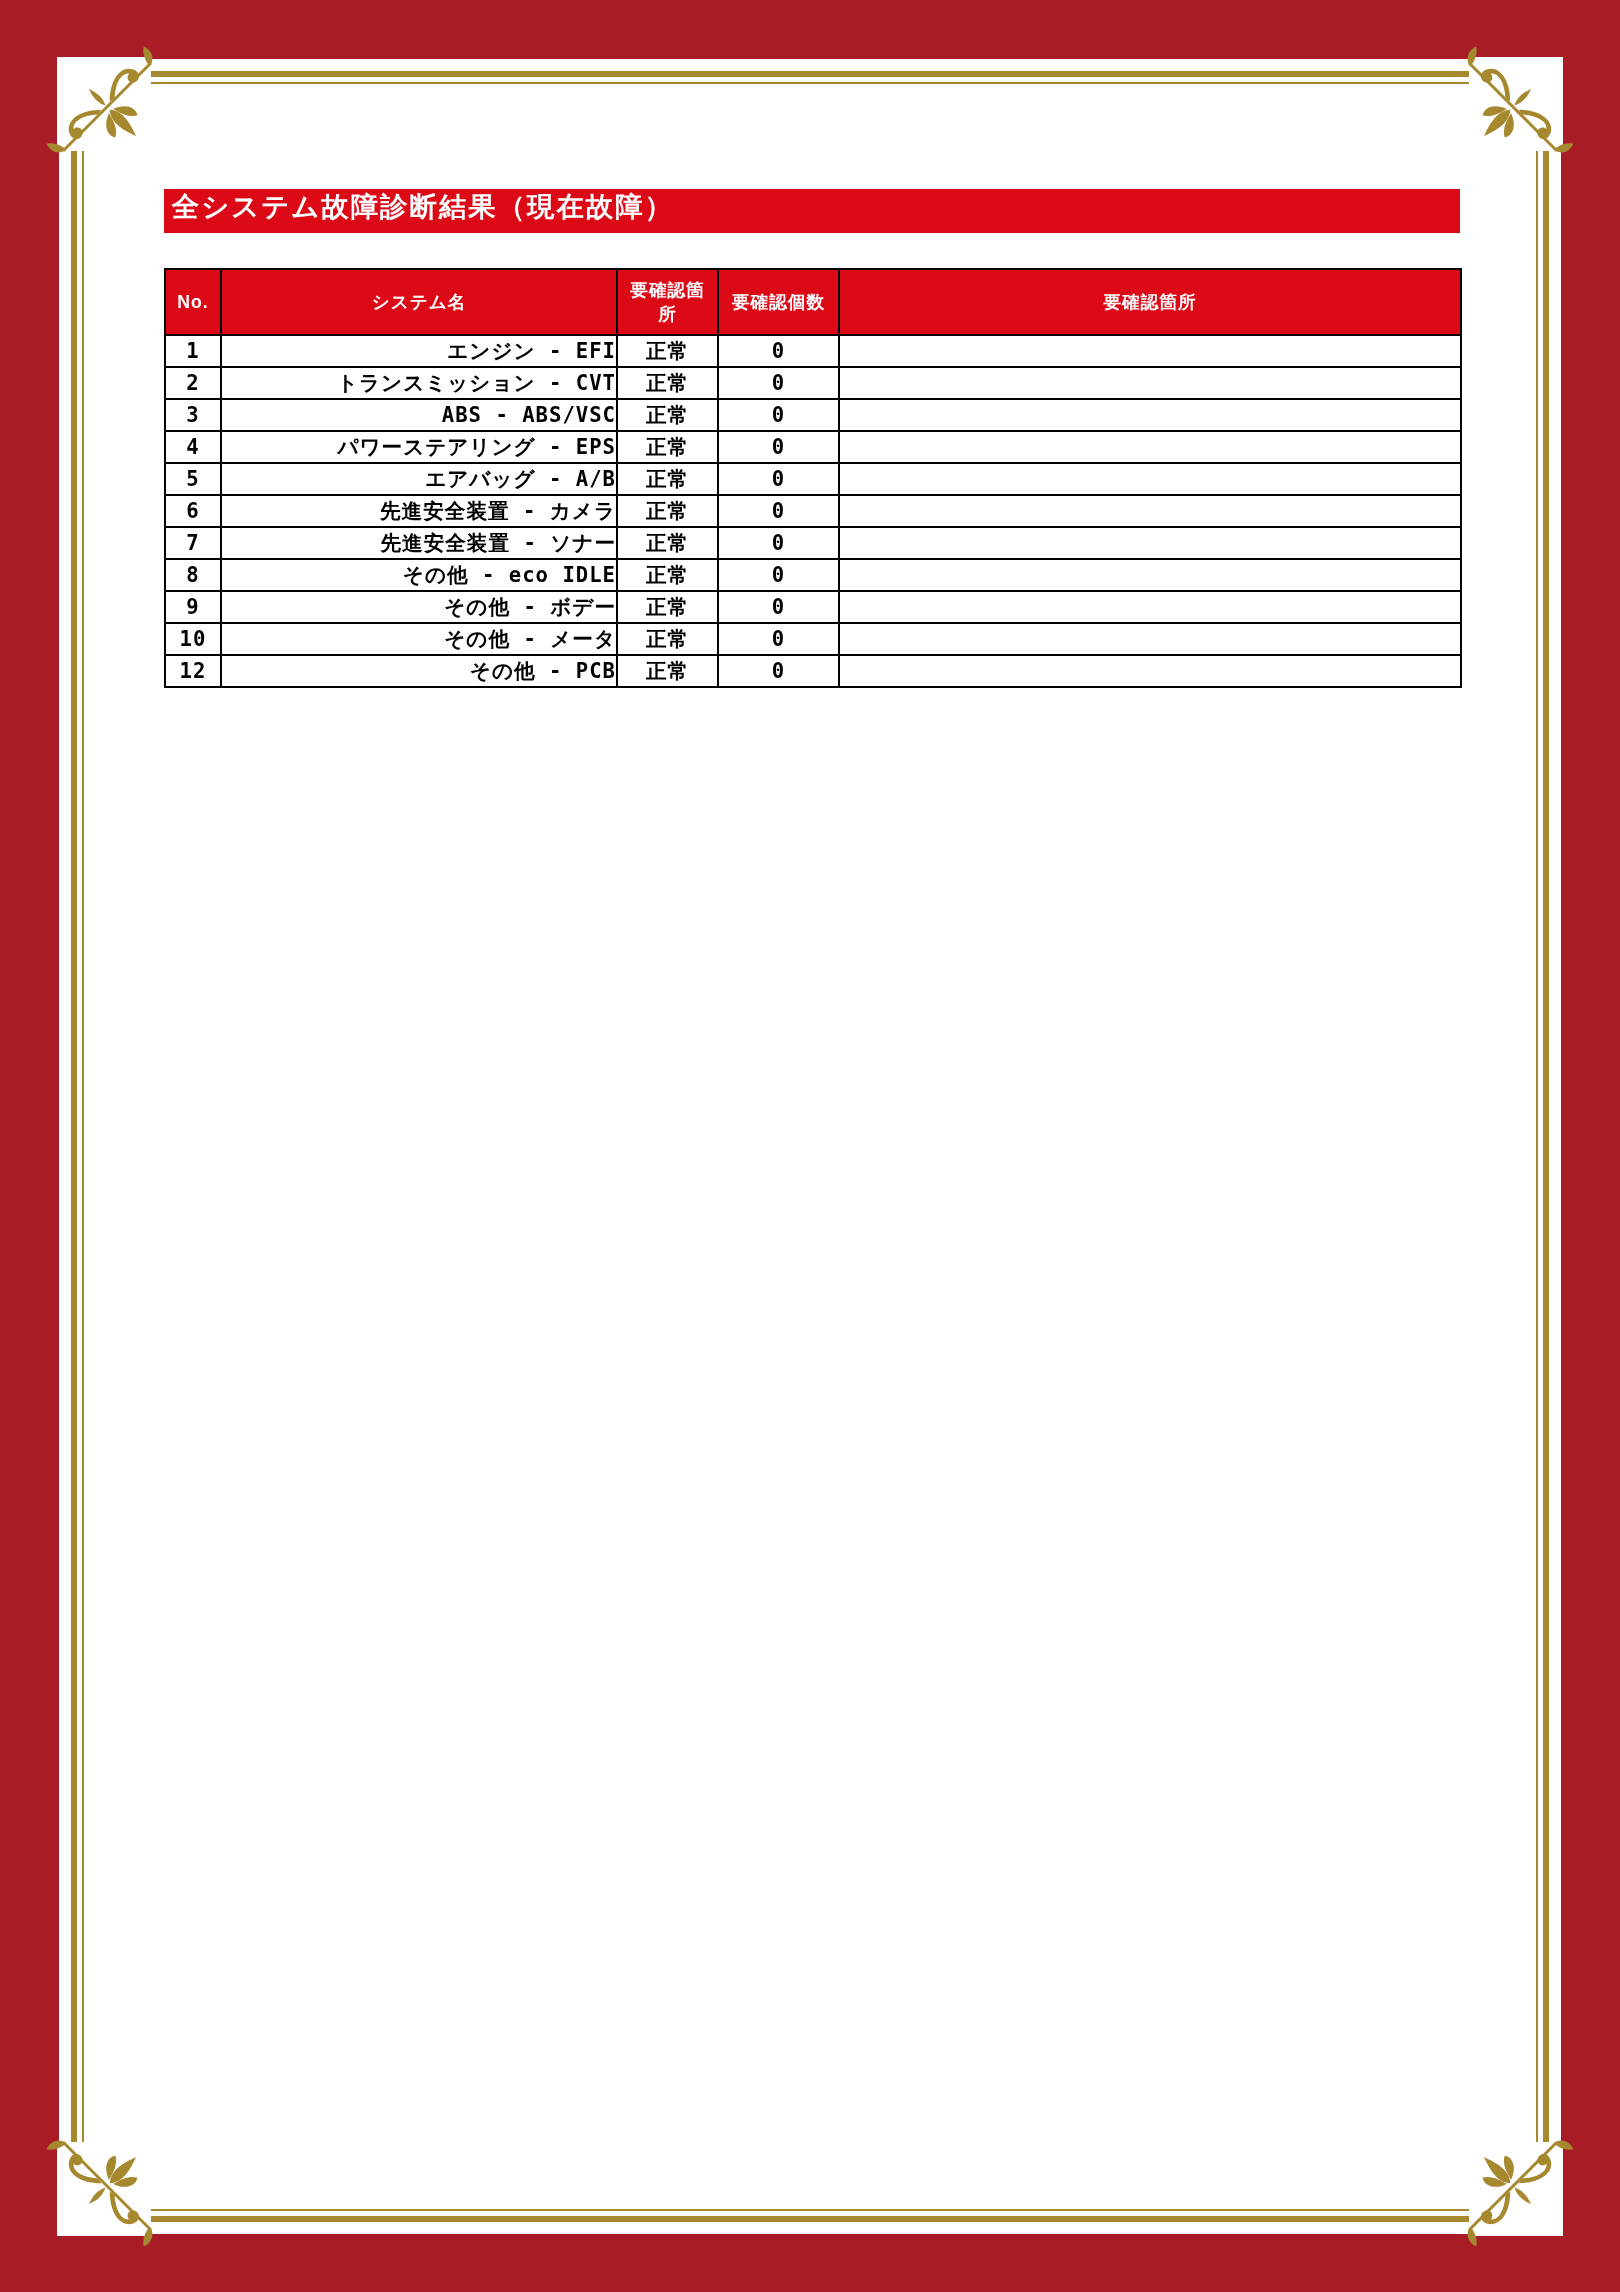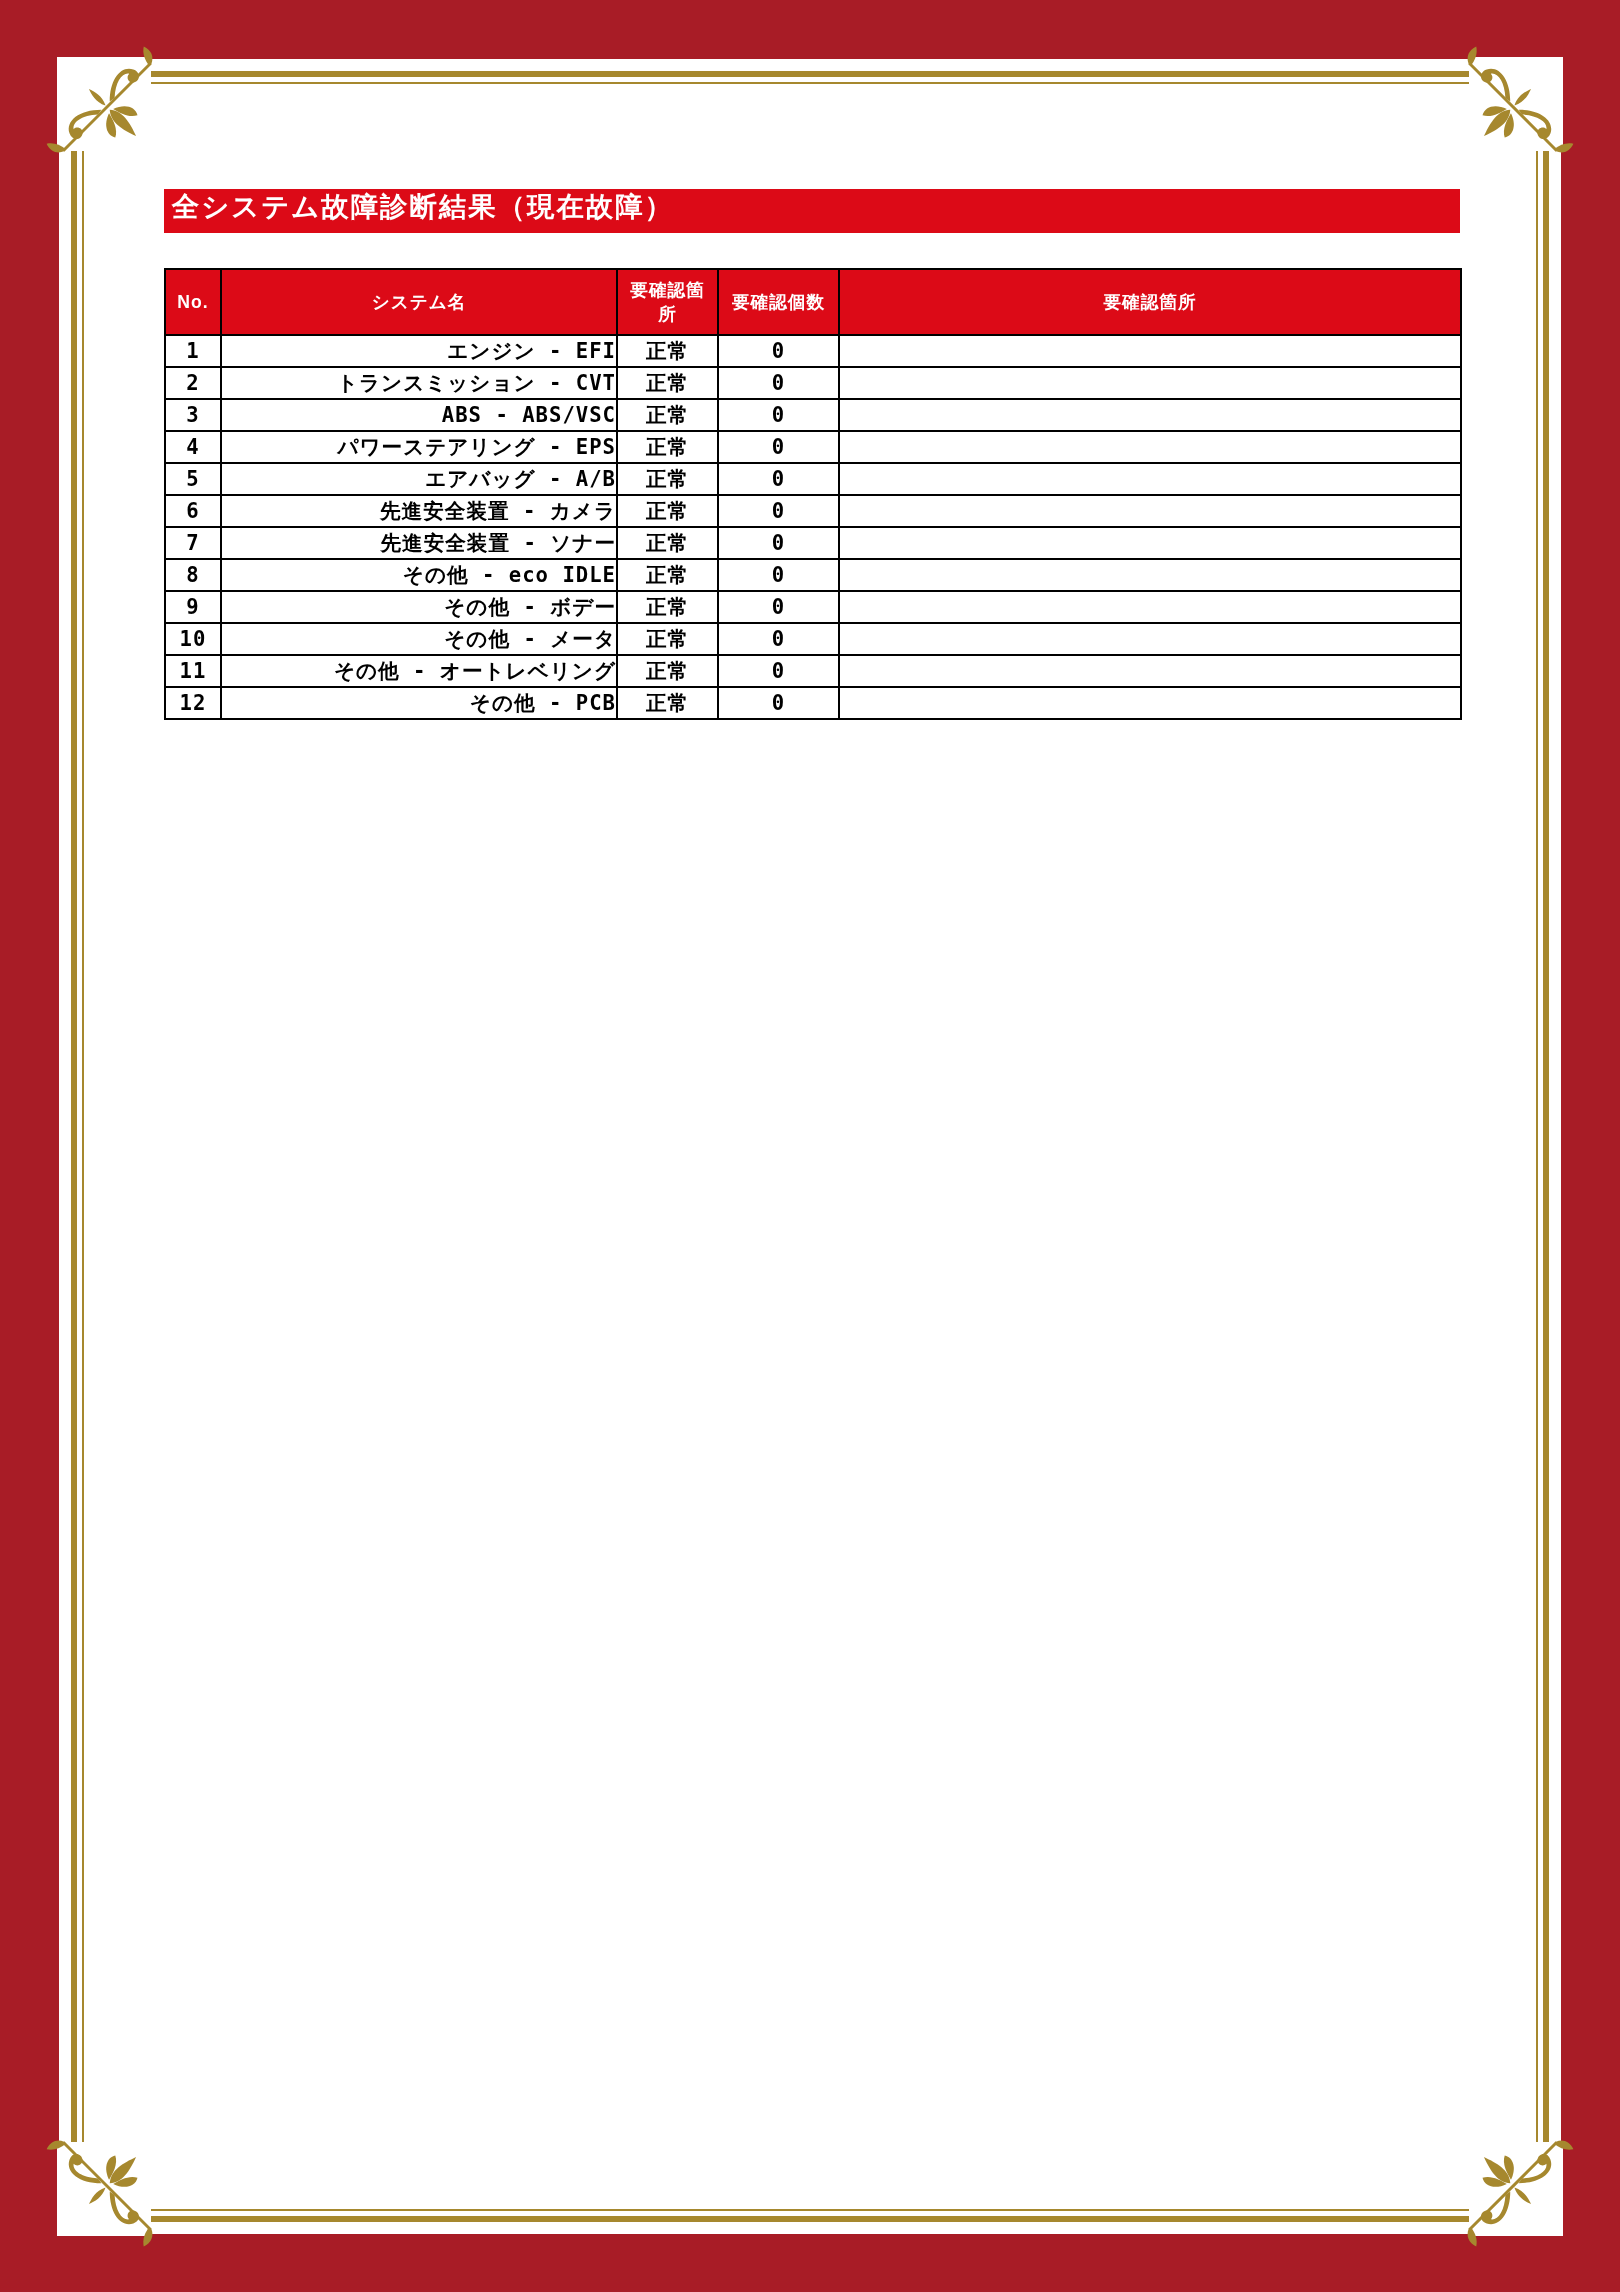--- a/index.html
+++ b/index.html
@@ -199,27 +199,20 @@
   </tr>
 
   <tr>
     <td class="c">10</td>
     <td class="l">その他 - メータ</td>
     <td class="c">正常</td>
     <td class="c">0</td>
     <td class="l"></td>
   </tr>
 
-  <tr>
-    <td class="c">11</td>
-    <td class="l">その他 - オートレベリング</td>
-    <td class="c">正常</td>
-    <td class="c">0</td>
-    <td class="l"></td>
-  </tr>
 
   <tr>
     <td class="c">12</td>
     <td class="l">その他 - PCB</td>
     <td class="c">正常</td>
     <td class="c">0</td>
     <td class="l"></td>
   </tr>
 </tbody>
 </table>

